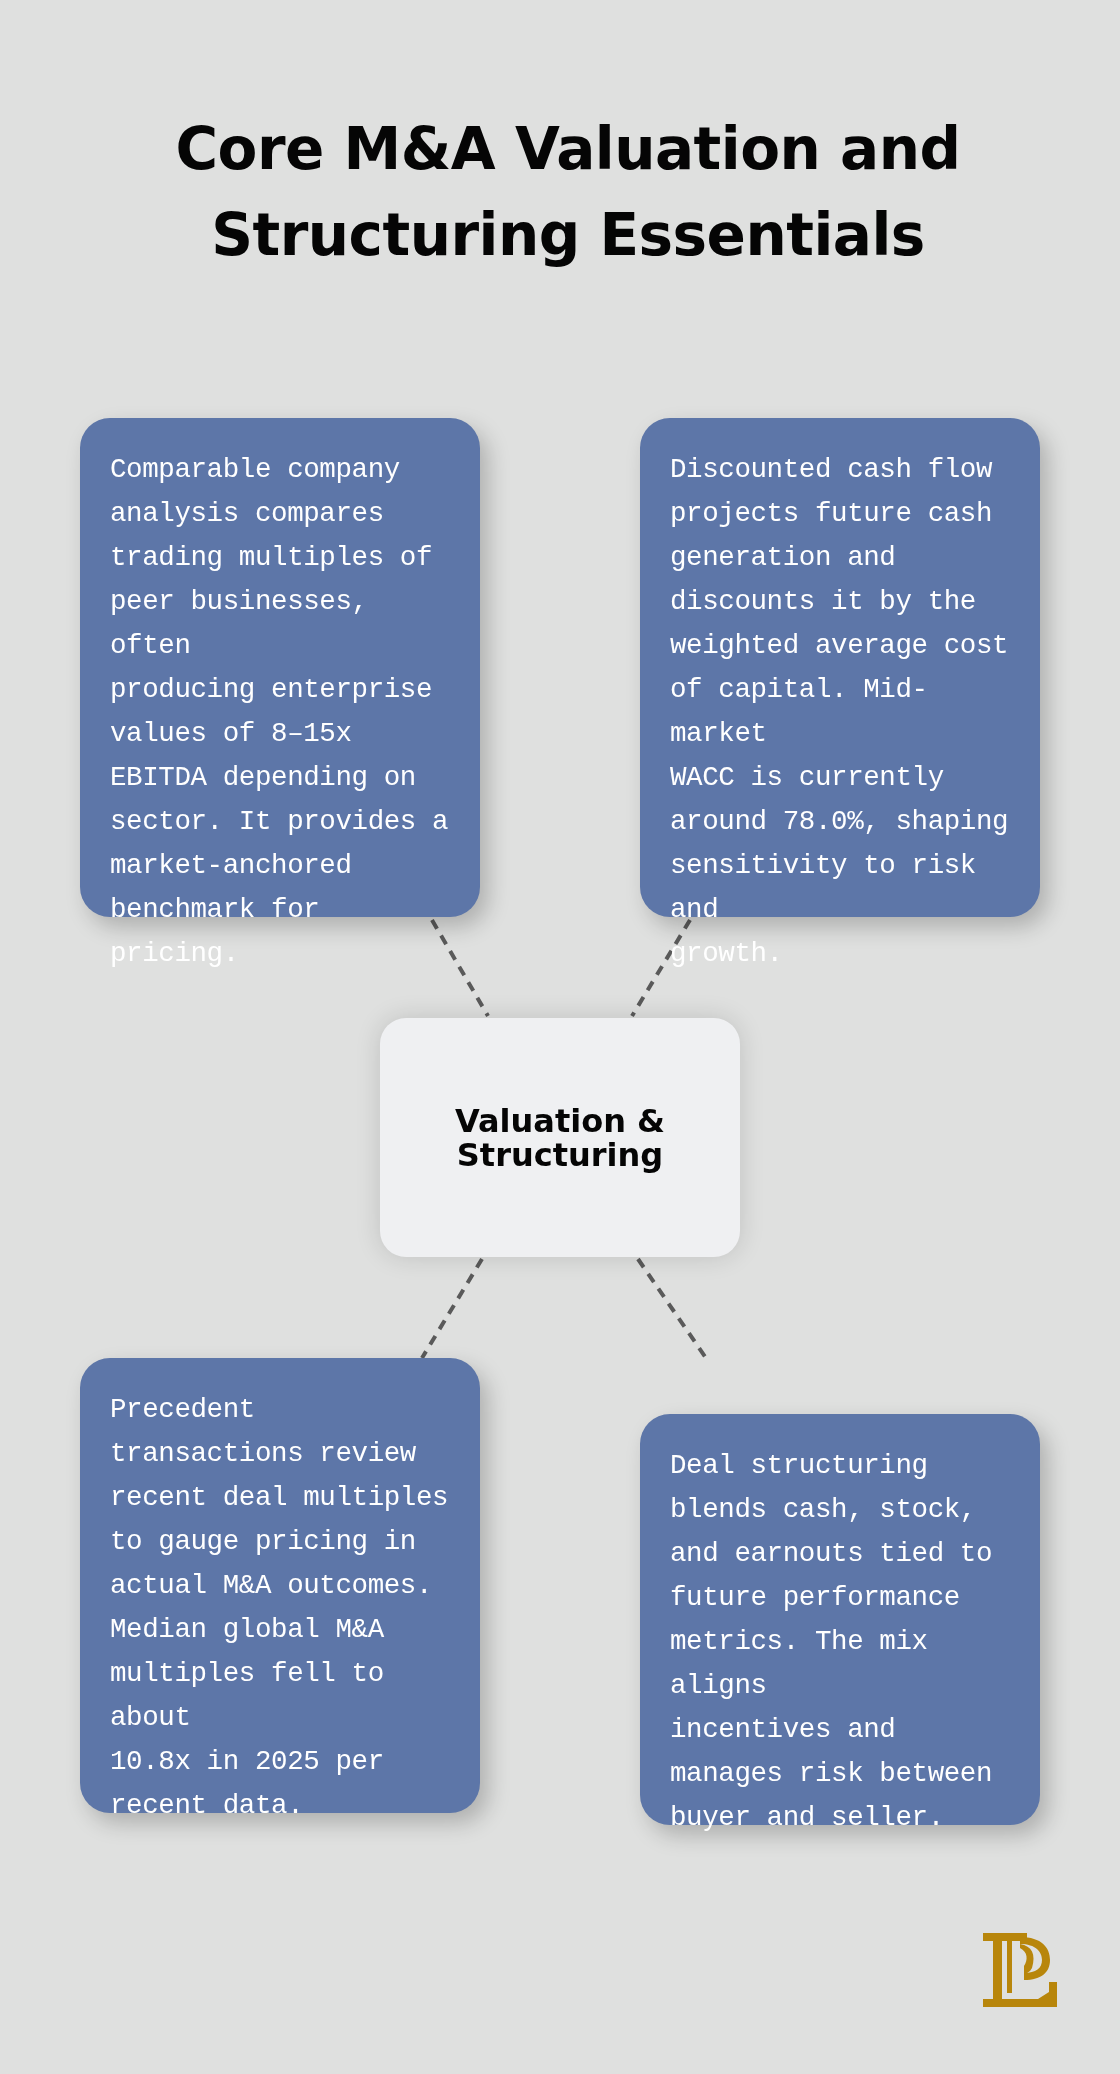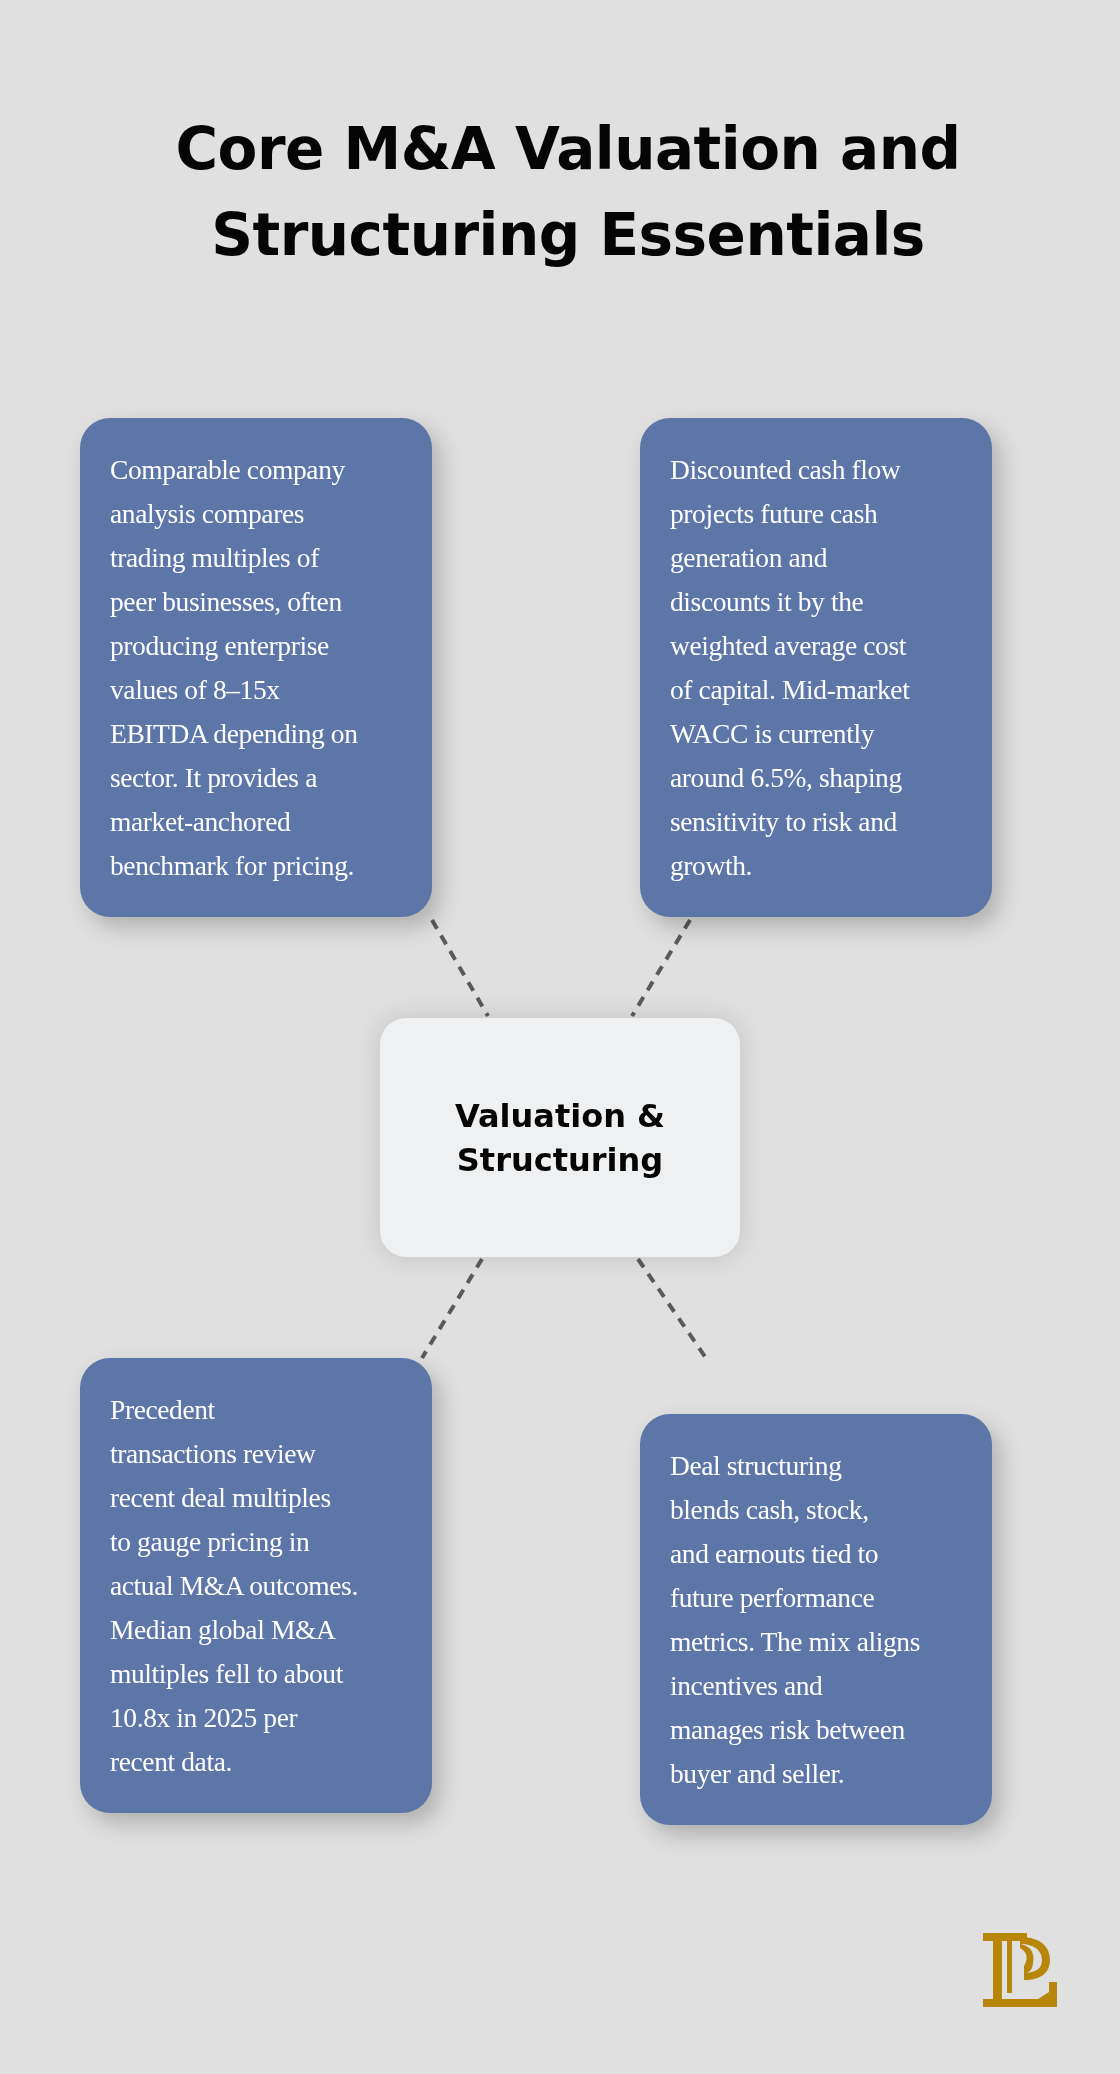--- a/index.html
+++ b/index.html
@@ -30,27 +30,27 @@
     }
     .connectors {
       position: absolute;
       left: 0;
       top: 0;
       width: 1120px;
       height: 2074px;
     }
     .card {
       position: absolute;
-      width: 352px;
+      width: 400px;
       box-sizing: border-box;
       background: #5d76a8;
       border-radius: 30px;
       padding: 30px 24px 30px 30px;
       color: #ffffff;
-      font-family: Liberation Serif, serif;
+      font-family: Liberation Mono, monospace;
       font-size: 27.5px;
       line-height: 44px;
       letter-spacing: -0.4px;
       box-shadow: 8px 10px 22px rgba(0,0,0,0.22);
     }
     .card-text {
       margin: 0;
       white-space: pre-line;
     }
     #card-tl { left: 80px; top: 418px; height: 499px; }
@@ -69,21 +69,21 @@
       box-shadow: 0 0 26px rgba(0,0,0,0.14);
       display: flex;
       align-items: center;
       justify-content: center;
       text-align: center;
     }
     .center-label {
       font-family: "DejaVu Sans", sans-serif;
       font-weight: bold;
       font-size: 32px;
-      line-height: 44px;
+      line-height: 34px;
       color: #050505;
       white-space: pre-line;
       margin: 0;
     }
     .logo {
       position: absolute;
       left: 980px;
       top: 1930px;
       width: 80px;
       height: 80px;
@@ -118,21 +118,21 @@
 </div>
 
 <div class="card" id="card-tr">
   <p class="card-text">Discounted cash flow
 projects future cash
 generation and
 discounts it by the
 weighted average cost
 of capital. Mid-market
 WACC is currently
-around 6.5%, shaping
+around 78.0%, shaping
 sensitivity to risk and
 growth.</p>
 </div>
 
 <div class="center-node">
   <p class="center-label">Valuation &amp;
 Structuring</p>
 </div>
 
 <div class="card" id="card-bl">

